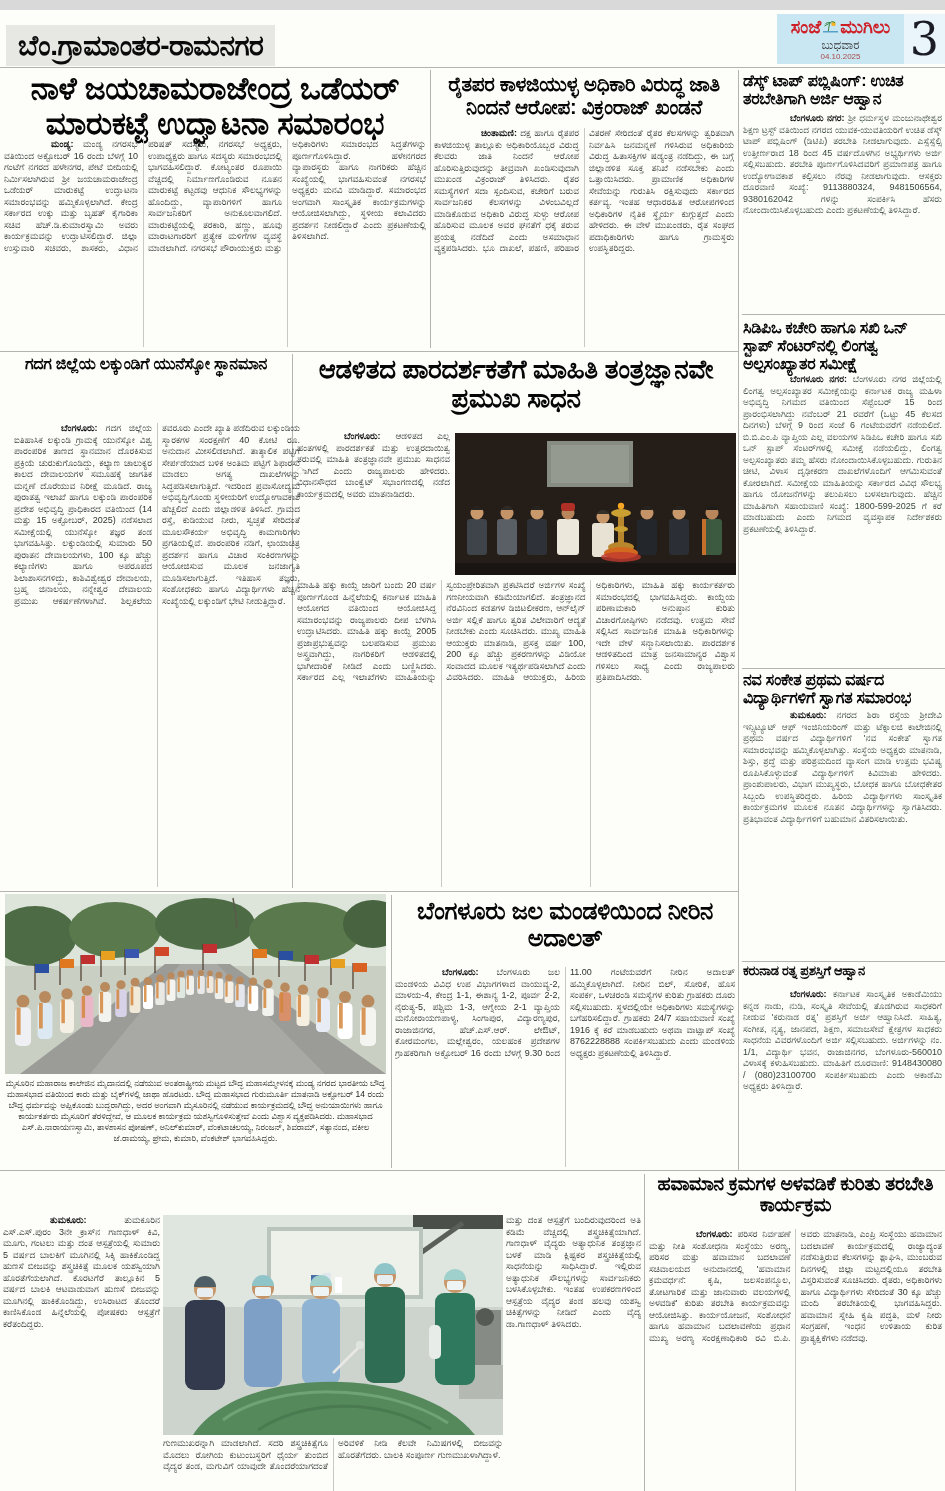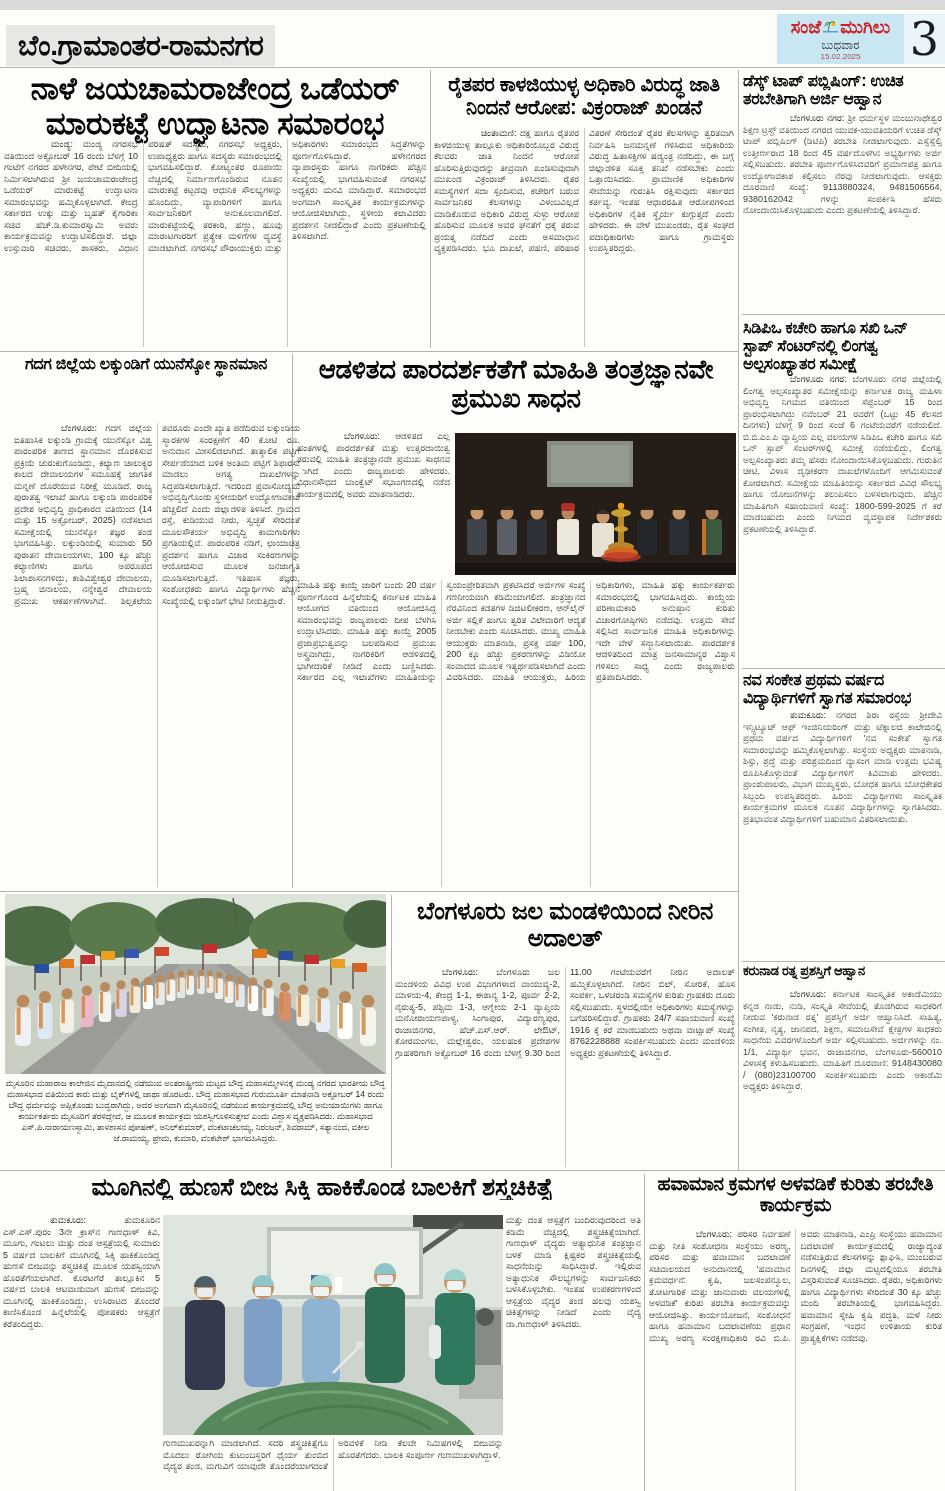--- a/index.html
+++ b/index.html
@@ -5,21 +5,21 @@
   html,body{margin:0;padding:0;background:#d9d9d9;}
   .page{position:relative;width:945px;height:1491px;background:#fdfdfa;margin:10px auto;
         font-family:"Liberation Sans",sans-serif;overflow:hidden;}
   .abs{position:absolute;}
   .hl{font-weight:700;color:#060606;text-align:center;line-height:1.13;letter-spacing:-0.3px;}
   .hl-left{text-align:left;}
   .bd{font-size:9px;line-height:11.5px;text-align:justify;color:#2e3531;overflow:hidden;}
   .bd-green{color:#35463c;}
   .c2{column-count:2;column-gap:10px;column-rule:1px solid #c8c8c4;}
   .c3{column-count:3;column-gap:10px;column-rule:1px solid #c8c8c4;}
-  .dl{font-weight:400;color:#101010;padding-left:47px;}
+  .dl{font-weight:700;color:#101010;padding-left:47px;}
   .dl::after{content:" ";}
   .vr{position:absolute;width:1px;background:#b3b3af;}
   .hr{position:absolute;height:1px;background:#b3b3af;}
   .caption{font-size:8.5px;line-height:11px;text-align:center;color:#20241f;}
   .edition{background:#e7e7e4;font-size:28px;font-weight:700;color:#0a0a0a;
            line-height:41px;padding:0 12px;letter-spacing:-0.5px;white-space:nowrap;}
   .brandbox{background:#c9e7f3;display:flex;flex-direction:column;align-items:center;justify-content:center;}
   .brandline{display:flex;align-items:center;gap:2px;font-size:18px;font-weight:700;color:#cf1f26;line-height:1;}
   .brandday{font-size:12px;color:#3a3a3a;margin-top:2px;}
   .branddate{font-size:8px;color:#a84b4b;}
@@ -38,21 +38,21 @@
     <div class="brandline">
       <span>ಸಂಜೆ</span>
       <span><svg width="15" height="13" viewBox="0 0 20 17">
             <circle cx="14" cy="5" r="3" fill="#f4b32a"></circle>
             <path d="M7 15 C8 9,8 6,9.5 3.5 M9.5 3.5 C6.5 2.5,4.5 3.5,3 5.5 M9.5 3.5 C11.5 1.5,14 1.5,16 3.5 M9.5 3.5 C7.5 5.5,5 5.5,2 8" stroke="#2e7d32" stroke-width="1.3" fill="none"></path>
             <rect x="0" y="14.5" width="20" height="2" fill="#58a0c8"></rect>
           </svg></span>
       <span>ಮುಗಿಲು</span>
     </div>
     <div class="brandday">ಬುಧವಾರ</div>
-    <div class="branddate">15.02.2025</div>
+    <div class="branddate">04.10.2025</div>
   </div>
 
   <div class="abs pagenum" style="left:904px;top:4px;width:41px;height:50px;">3</div>
 
   <div class="hr" style="left:0;top:57px;width:945px;"></div>
   <div class="vr" style="left:430px;top:60px;height:278px;"></div>
   <div class="vr" style="left:738px;top:60px;height:1100px;"></div>
   <div class="hr" style="left:0;top:341px;width:738px;"></div>
   <div class="vr" style="left:292px;top:344px;height:534px;"></div>
   <div class="hr" style="left:0;top:881px;width:738px;"></div>
@@ -229,21 +229,20 @@
       <use href="#p" transform="translate(214,105) scale(0.85)" style="color:#eeeeea"></use>
     </svg>
   </div>
   <div class="abs caption" style="left:5px;top:1068px;width:381px;height:90px;overflow:hidden;">ಮೈಸೂರಿನ ಮಹಾರಾಜ ಕಾಲೇಜಿನ ಮೈದಾನದಲ್ಲಿ ನಡೆಯುವ ಅಂತರಾಷ್ಟ್ರೀಯ ಮಟ್ಟದ ಬೌದ್ಧ ಮಹಾಸಮ್ಮೇಳನಕ್ಕೆ ಮಂಡ್ಯ ನಗರದ ಭಾರತೀಯ ಬೌದ್ಧ ಮಹಾಸಭಾದ ವತಿಯಿಂದ ಕಾರು ಮತ್ತು ಬೈಕ್‌ಗಳಲ್ಲಿ ಜಾಥಾ ಹೊರಟರು. ಬೌದ್ಧ ಮಹಾಸಭಾದ ಗುರುಮೂರ್ತಿ ಮಾತನಾಡಿ ಅಕ್ಟೋಬರ್ 14 ರಂದು ಬೌದ್ಧ ಧರ್ಮವನ್ನು ಅಪ್ಪಿಕೊಂಡು ಬುದ್ಧರಾಗಿದ್ದು, ಅದರ ಅಂಗವಾಗಿ ಮೈಸೂರಿನಲ್ಲಿ ನಡೆಯುವ ಕಾರ್ಯಕ್ರಮದಲ್ಲಿ ಬೌದ್ಧ ಅನುಯಾಯಿಗಳು ಹಾಗೂ ಕಾರ್ಯಕರ್ತರು ಮೈಸೂರಿಗೆ ತೆರಳಿದ್ದೇವೆ, ಆ ಮೂಲಕ ಕಾರ್ಯಕ್ರಮ ಯಶಸ್ವಿಗೊಳಿಸುತ್ತೇವೆ ಎಂದು ವಿಶ್ವಾಸ ವ್ಯಕ್ತಪಡಿಸಿದರು. ಮಹಾಸಭಾದ ಎಸ್.ಪಿ.ನಾರಾಯಣಸ್ವಾಮಿ, ತಾಳಶಾಸನ ಪೋಷಣ್, ಅನಿಲ್‌ಕುಮಾರ್, ವೆಂಕಟಾಚಲಯ್ಯ, ನಿರಂಜನ್, ಶಿವರಾಮ್, ಸತ್ಯಾನಂದ, ವಕೀಲ ಜೆ.ರಾಮಯ್ಯ, ಪ್ರೇಮ, ಕುಮಾರಿ, ವೆಂಕಟೇಶ್ ಭಾಗವಹಿಸಿದ್ದರು.</div>
 
   <div class="abs hl" style="left:395px;top:887px;width:340px;font-size:24px;">ಬೆಂಗಳೂರು ಜಲ ಮಂಡಳಿಯಿಂದ ನೀರಿನ ಅದಾಲತ್</div>
   <div class="abs bd c2" style="left:395px;top:957px;width:340px;height:200px;">
     <span class="dl">ಬೆಂಗಳೂರು:</span><span>ಬೆಂಗಳೂರು ಜಲ ಮಂಡಳಿಯ ವಿವಿಧ ಉಪ ವಿಭಾಗಗಳಾದ ವಾಯುವ್ಯ-2, ಮಾಳಯ-4, ಕೇಂದ್ರ 1-1, ಈಶಾನ್ಯ 1-2, ಪೂರ್ವ 2-2, ನೈರುತ್ಯ-5, ಪಶ್ಚಿಮ 1-3, ಆಗ್ನೇಯ 2-1 ವ್ಯಾಪ್ತಿಯ ಮನೋರಾಯಣಪಾಳ್ಯ, ಸಿಂಗಾಪುರ, ವಿದ್ಯಾರಣ್ಯಪುರ, ರಾಜಾಜಿನಗರ, ಹೆಚ್.ಎಸ್.ಆರ್. ಲೇಔಟ್, ಕೋರಮಂಗಲ, ಮಲ್ಲೇಶ್ವರಂ, ಯಲಹಂಕ ಪ್ರದೇಶಗಳ ಗ್ರಾಹಕರಿಗಾಗಿ ಅಕ್ಟೋಬರ್ 16 ರಂದು ಬೆಳಗ್ಗೆ 9.30 ರಿಂದ 11.00 ಗಂಟೆಯವರೆಗೆ ನೀರಿನ ಅದಾಲತ್ ಹಮ್ಮಿಕೊಳ್ಳಲಾಗಿದೆ. ನೀರಿನ ಬಿಲ್, ಸೋರಿಕೆ, ಹೊಸ ಸಂಪರ್ಕ, ಒಳಚರಂಡಿ ಸಮಸ್ಯೆಗಳ ಕುರಿತು ಗ್ರಾಹಕರು ದೂರು ಸಲ್ಲಿಸಬಹುದು. ಸ್ಥಳದಲ್ಲಿಯೇ ಅಧಿಕಾರಿಗಳು ಸಮಸ್ಯೆಗಳನ್ನು ಬಗೆಹರಿಸಲಿದ್ದಾರೆ. ಗ್ರಾಹಕರು 24/7 ಸಹಾಯವಾಣಿ ಸಂಖ್ಯೆ 1916 ಕ್ಕೆ ಕರೆ ಮಾಡಬಹುದು ಅಥವಾ ವಾಟ್ಸಾಪ್ ಸಂಖ್ಯೆ 8762228888 ಸಂಪರ್ಕಿಸಬಹುದು ಎಂದು ಮಂಡಳಿಯ ಅಧ್ಯಕ್ಷರು ಪ್ರಕಟಣೆಯಲ್ಲಿ ತಿಳಿಸಿದ್ದಾರೆ.</span>
   </div>
 
-  <div class="abs hl" style="left:3px;top:1163px;width:638px;font-size:24px;white-space:nowrap;overflow:hidden;">ಮೂಗಿನಲ್ಲಿ ಹುಣಸೆ ಬೀಜ ಸಿಕ್ಕಿ ಹಾಕಿಕೊಂಡ ಬಾಲಕಿಗೆ ಶಸ್ತ್ರಚಿಕಿತ್ಸೆ</div>
   <div class="abs bd" style="left:3px;top:1205px;width:157px;height:284px;">
     <span class="dl">ತುಮಕೂರು:</span><span>ತುಮಕೂರಿನ ಎಸ್.ಎಸ್.ಪುರಂ 3ನೇ ಕ್ರಾಸ್‌ನ ಗಾಣಧಾಳ್ ಕಿವಿ, ಮೂಗು, ಗಂಟಲು ಮತ್ತು ದಂತ ಆಸ್ಪತ್ರೆಯಲ್ಲಿ ಸುಮಾರು 5 ವರ್ಷದ ಬಾಲಕಿಗೆ ಮೂಗಿನಲ್ಲಿ ಸಿಕ್ಕಿ ಹಾಕಿಕೊಂಡಿದ್ದ ಹುಣಸೆ ಬೀಜವನ್ನು ಶಸ್ತ್ರಚಿಕಿತ್ಸೆ ಮೂಲಕ ಯಶಸ್ವಿಯಾಗಿ ಹೊರತೆಗೆಯಲಾಗಿದೆ. ಕೊರಟಗೆರೆ ತಾಲ್ಲೂಕಿನ 5 ವರ್ಷದ ಬಾಲಕಿ ಆಟವಾಡುವಾಗ ಹುಣಸೆ ಬೀಜವನ್ನು ಮೂಗಿನಲ್ಲಿ ಹಾಕಿಕೊಂಡಿದ್ದು, ಉಸಿರಾಟದ ತೊಂದರೆ ಕಾಣಿಸಿಕೊಂಡ ಹಿನ್ನೆಲೆಯಲ್ಲಿ ಪೋಷಕರು ಆಸ್ಪತ್ರೆಗೆ ಕರೆತಂದಿದ್ದರು.</span>
   </div>
 
   <div class="abs" style="left:163px;top:1205px;width:340px;height:220px;">
     <svg class="photo" width="340" height="220" viewBox="0 0 340 220">
       <rect width="340" height="220" fill="#ccd4cd"></rect>
       <rect x="0" y="0" width="340" height="92" fill="#dfe5df"></rect>
       <rect x="250" y="0" width="90" height="14" fill="#4a4f4a"></rect>
       <line x1="300" y1="8" x2="252" y2="42" stroke="#5a5f5a" stroke-width="5"></line>

